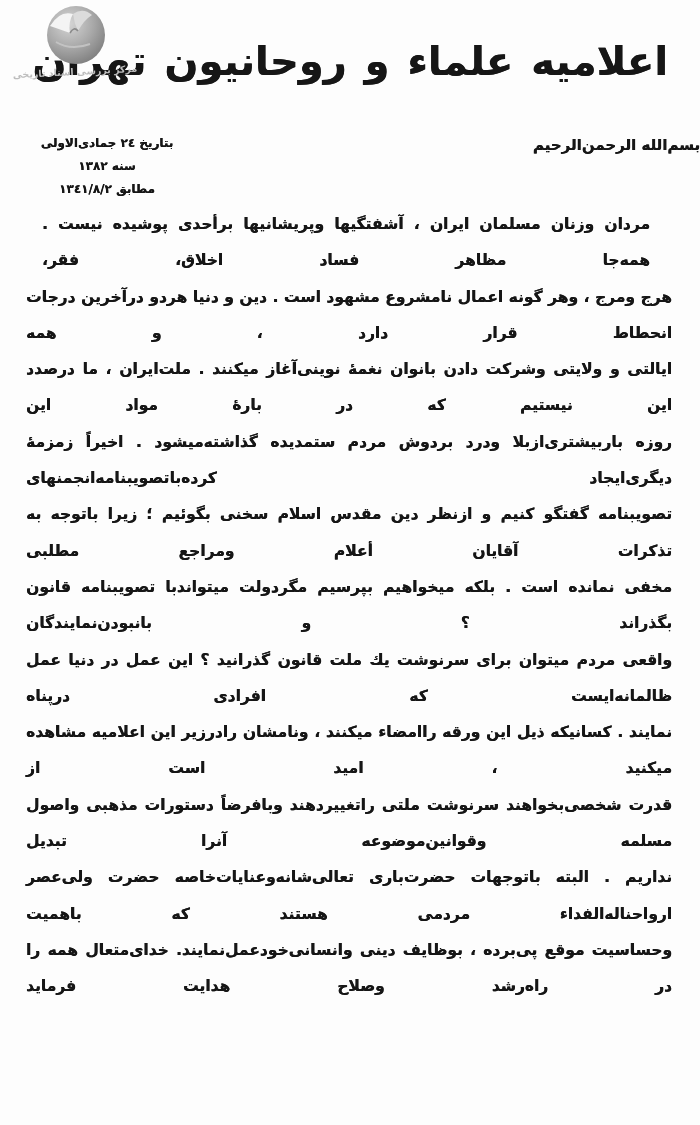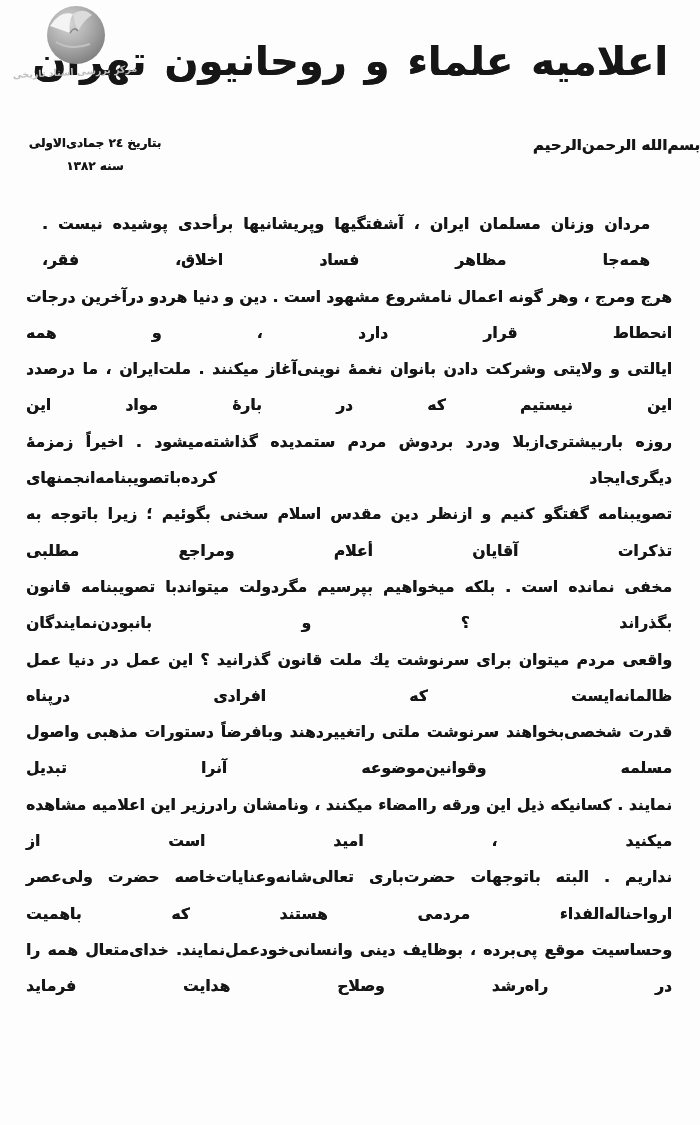--- a/index.html
+++ b/index.html
@@ -30,21 +30,21 @@
   }
   
   .header-row{position:relative;margin-top:46px;height:56px;}
   .basmala{
     direction:rtl;
     font-size:15px;font-weight:700;
     text-shadow:0.3px 0 0 currentColor;
     padding-top:2px;
   }
   .date-block{
-    position:absolute;top:-2px;left:20px;width:150px;
+    position:absolute;top:-2px;left:32px;width:150px;
     direction:rtl;text-align:center;
     font-size:12px;font-weight:700;line-height:23px;
     text-shadow:0.2px 0 0 currentColor;
   }
   
   .body-text{margin:16px 28px 0 26px;}
   .bline{
     direction:rtl;
     text-align:justify;text-align-last:justify;
     font-size:15.5px;font-weight:700;
@@ -76,30 +76,31 @@
     </svg>
     <div class="logo-caption">مرکز بررسی اسناد تاریخی</div>
   </div>
 
   <h1 class="title">اعلامیه علماء و روحانیون تهران</h1>
 
   <div class="header-row">
     <div class="basmala">بسم‌الله الرحمن‌الرحیم</div>
     <div class="date-block">
       <div>بتاریخ ٢٤ جمادی‌الاولی سنه ١٣٨٢</div>
+      <div>مطابق ١٣٤١/٨/٢</div>
     </div>
   </div>
 
   <div class="body-text">
     <div class="bline first">مردان وزنان مسلمان ایران ، آشفتگیها وپریشانیها برأحدی پوشیده نیست . همه‌جا مظاهر فساد اخلاق، فقر،</div>
     <div class="bline">هرج ومرج ، وهر گونه اعمال نامشروع مشهود است . دین و دنیا هردو درآخرین درجات انحطاط قرار دارد ، و همه</div>
     <div class="bline">ایالتی و ولایتی وشرکت دادن بانوان نغمهٔ نوینی‌آغاز میکنند . ملت‌ایران ، ما درصدد این نیستیم که در بارهٔ مواد این</div>
     <div class="bline">روزه باربیشتری‌ازبلا ودرد بردوش مردم ستمدیده گذاشته‌میشود . اخیراً زمزمهٔ دیگری‌ایجاد کرده‌باتصویبنامه‌انجمنهای</div>
     <div class="bline">تصویبنامه گفتگو کنیم و ازنظر دین مقدس اسلام سخنی بگوئیم ؛ زیرا باتوجه به تذکرات آقایان أعلام ومراجع مطلبی</div>
     <div class="bline">مخفی نمانده است . بلکه میخواهیم بپرسیم مگردولت میتواندبا تصویبنامه قانون بگذراند ؟ و بانبودن‌نمایندگان</div>
     <div class="bline">واقعی مردم میتوان برای سرنوشت یك ملت قانون گذرانید ؟ این عمل در دنیا عمل ظالمانه‌ایست که افرادی درپناه</div>
+    <div class="bline">نمایند . کسانیکه ذیل این ورقه راامضاء میکنند ، ونامشان رادرزیر این اعلامیه مشاهده میکنید ، امید است از</div>
     <div class="bline">قدرت شخصی‌بخواهند سرنوشت ملتی راتغییردهند وبافرضاً دستورات مذهبی واصول مسلمه وقوانین‌موضوعه آنرا تبدیل</div>
-    <div class="bline">نمایند . کسانیکه ذیل این ورقه راامضاء میکنند ، ونامشان رادرزیر این اعلامیه مشاهده میکنید ، امید است از</div>
     <div class="bline">نداریم . البته باتوجهات حضرت‌باری تعالی‌شانه‌وعنایات‌خاصه حضرت ولی‌عصر ارواحناله‌الفداء مردمی هستند که باهمیت</div>
     <div class="bline">وحساسیت موقع پی‌برده ، بوظایف دینی وانسانی‌خودعمل‌نمایند. خدای‌متعال همه را در راه‌رشد وصلاح هدایت فرماید</div>
   </div>
 
 </div>
 
 </body></html>

